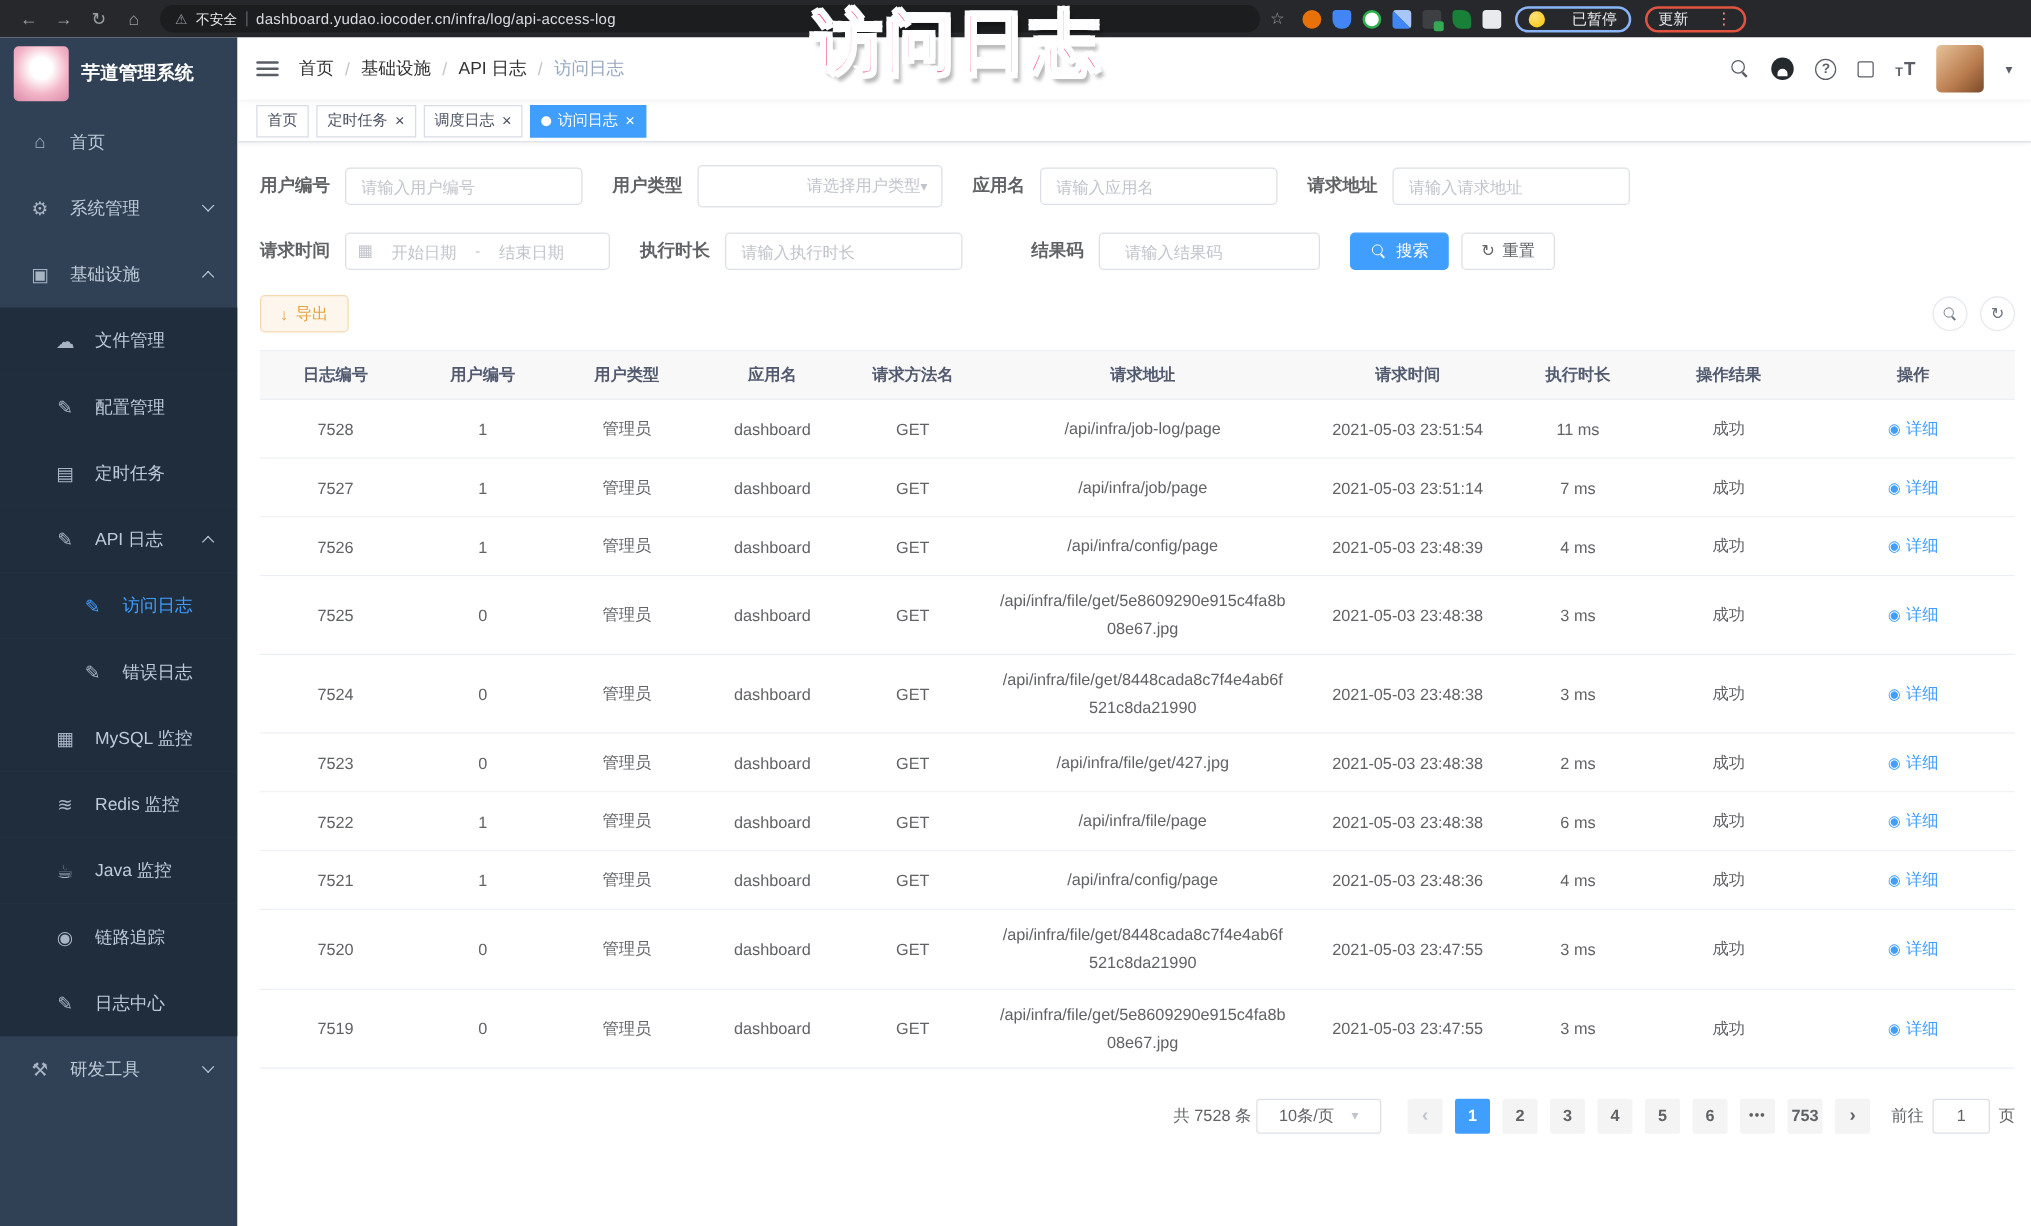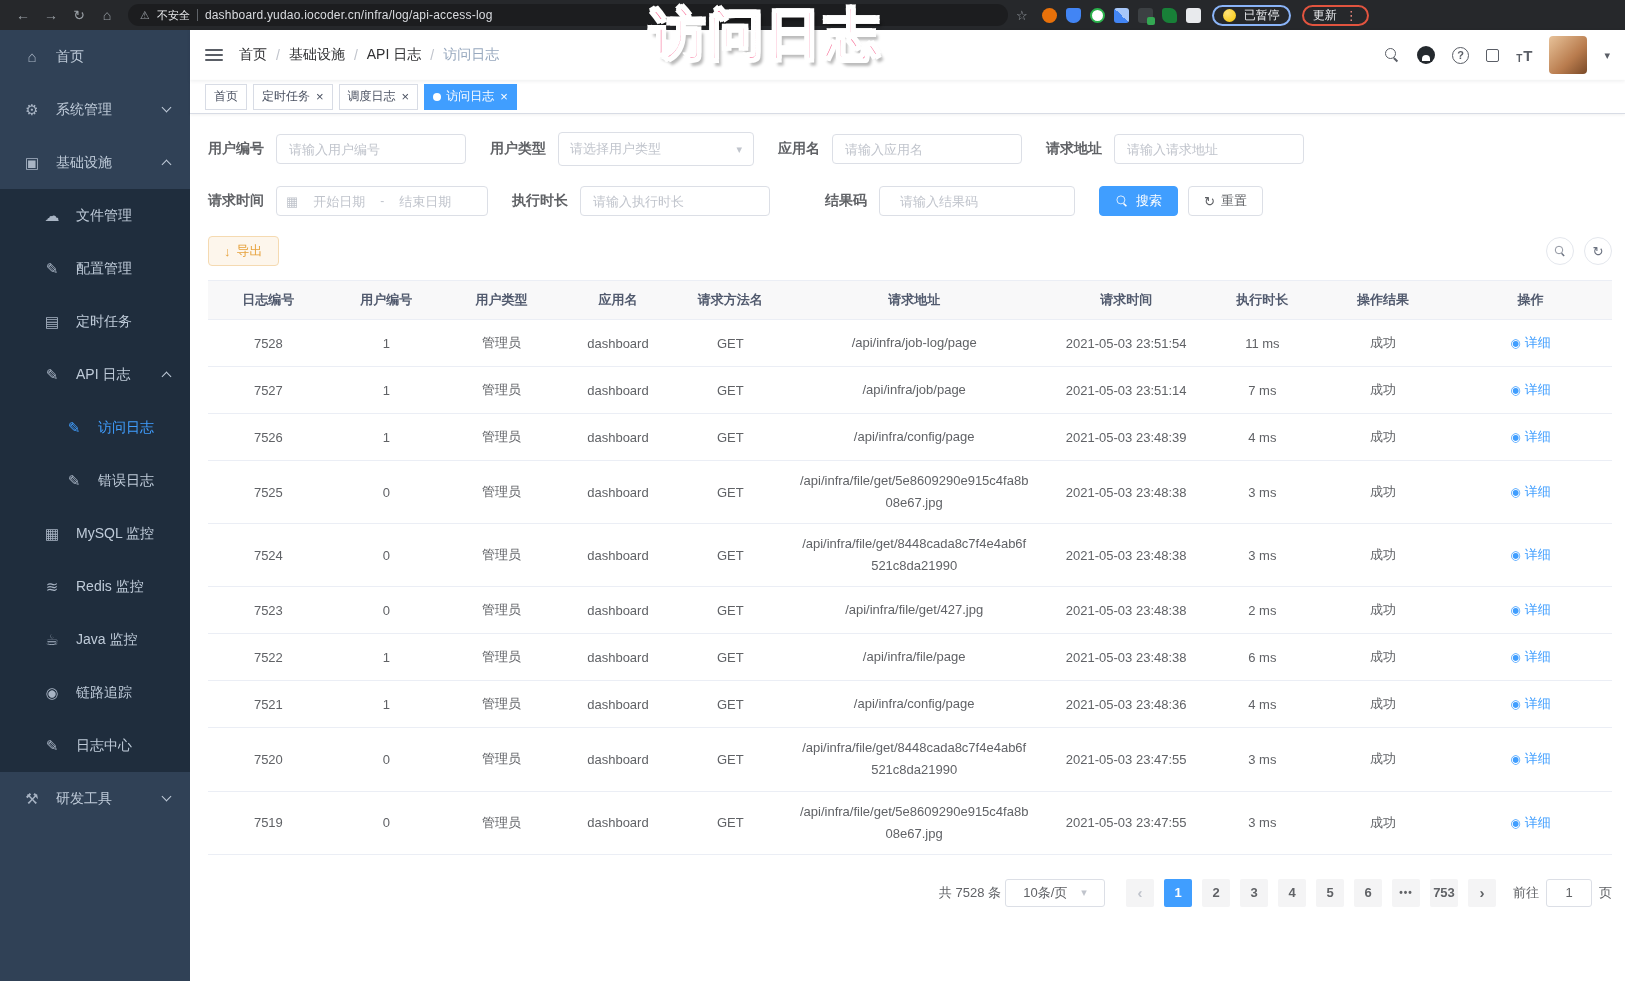--- a/index.html
+++ b/index.html
@@ -21,21 +21,21 @@
   .ext-row { display:flex; align-items:center; gap:9px; margin-left:4px; }
   .ext { width:15px; height:15px; border-radius:50%; }
   .ext.orange { background:#e8710a; }
   .ext.shield { background:#4285f4; border-radius:3px 3px 7px 7px; }
   .ext.green  { background:#fff; border:2px solid #2bb24c; }
   .ext.grid   { background:linear-gradient(45deg,#4285f4 50%,#a7c7f9 50%); border-radius:3px; }
   .ext.dark   { background:#3c4043; border-radius:3px; position:relative; }
   .ext.dark::after { content:""; position:absolute; right:-2px; bottom:-2px; width:8px; height:8px; background:#34a853; border-radius:2px; }
   .ext.leaf   { background:#188038; border-radius:3px 7px 3px 7px; }
   .ext.puzzle { background:#e8eaed; border-radius:3px; }
-  .chip { display:flex; align-items:center; gap:8px; height:21px; border-radius:11px; padding:0 9px; color:#e8eaed; font-size:12px; margin-left:9px;text-align:center; }
+  .chip { display:flex; align-items:center; gap:22px; height:21px; border-radius:11px; padding:0 9px; color:#e8eaed; font-size:12px; margin-left:9px;text-align:center; }
   .chip.paused { border:2px solid #8ab4f8; }
   .emoji { width:13px; height:13px; border-radius:50%; background:radial-gradient(circle at 35% 30%, #ffe27a, #f7c600); }
   .chip.update { border:2px solid #e2543f; }
   .chip.update .dots { color:#f28b82; font-size:13px; }
   
   .app { display:flex; height:951px; }
   .sidebar { width:190px; flex:0 0 190px; background:#304156; color:#bfcbd9; overflow:hidden; }
   .logo-row { height:57px; display:flex; align-items:center; padding-left:11px; gap:10px; }
   .logo-img { width:44px; height:44px; border-radius:4px; background:radial-gradient(circle at 50% 40%, #fff 25%, #f3b6c8 60%, #d98aa6); }
   .logo-title { color:#fff; font-size:15px; font-weight:700; }
@@ -75,21 +75,21 @@
   .tag.active { background:#409eff; border-color:#409eff; color:#fff; }
   .tag .dot { width:8px; height:8px; border-radius:50%; background:#fff; }
   .tag .tclose { font-size:13px; margin-left:1px; }
   
   .content { flex:1; padding:18px 13px 0 18px; position:relative; }
   .f-row { display:flex; align-items:center; margin-bottom:20px; }
   .f-item { display:flex; align-items:center; margin-right:24px; }
   .f-label { font-size:14px; font-weight:700; color:#606266; margin-right:12px; white-space:nowrap; }
   .ipt { height:30px; border:1px solid #dcdfe6; border-radius:4px; padding:0 12px; font-size:13px; color:#606266; width:190px; outline:none; font-family:inherit; }
   .ipt::placeholder { color:#c0c4cc; }
-  .sel { width:196px; height:30px; border:1px solid #dcdfe6; border-radius:4px; display:flex; align-items:center; justify-content:space-between; padding:16px 11px; color:#c0c4cc; font-size:13px; cursor:pointer; }
+  .sel { width:196px; height:30px; border:1px solid #dcdfe6; border-radius:4px; display:flex; align-items:center; justify-content:flex-end; padding:16px 11px; color:#c0c4cc; font-size:13px; cursor:pointer; }
   .sel .caret { color:#c0c4cc; }
   .date-range { width:212px; height:30px; border:1px solid #dcdfe6; border-radius:4px; display:flex; align-items:center; padding:0 9px; gap:5px; }
   .date-range .cal { color:#c0c4cc; font-size:13px; }
   .d-ipt { border:none; outline:none; width:72px; font-size:13px; color:#606266; text-align:center; font-family:inherit; }
   .d-ipt::placeholder { color:#c0c4cc; }
   .d-sep { color:#c0c4cc; font-size:12px; }
   .btn { height:30px; border-radius:4px; font-size:13px; display:inline-flex; align-items:center; gap:6px; padding:0 15px; cursor:pointer; border:1px solid #dcdfe6; background:#fff; color:#606266; font-family:inherit; }
   .btn-primary { background:#409eff; border-color:#409eff; color:#fff; margin-right:10px; }
   .btn-primary .mag { transform:scale(.8); }
   .btn-warning { background:#fdf6ec; border-color:#f5dab1; color:#e6a23c; }
@@ -154,20 +154,24 @@
   </div>
   <div class="chip update">
     <span>更新</span>
     <span class="dots">⋮</span>
   </div>
 </div>
 
 <div class="app">
 
   <aside class="sidebar">
+    <div class="logo-row">
+      <span class="logo-img"></span>
+      <span class="logo-title">芋道管理系统</span>
+    </div>
     <nav id="menu">
         <div class="menu-item l1">
           <span class="mi">⌂</span>
           <span class="ml">首页</span>
         </div>
         <div class="menu-item l1">
           <span class="mi">⚙</span>
           <span class="ml">系统管理</span>
           <span class="arrow down"></span>
         </div>
@@ -311,21 +315,21 @@
             <span class="d-sep">-</span>
             <input class="d-ipt" placeholder="结束日期" style="">
           </div>
         </div>
         <div class="f-item">
           <span class="f-label">执行时长</span>
           <input class="ipt" placeholder="请输入执行时长" style="">
         </div>
         <div class="f-item" style="margin-left:31px;">
           <span class="f-label">结果码</span>
-          <input class="ipt" style="width: 196px; padding-left: 20px;" placeholder="请输入结果码">
+          <input class="ipt" style="width: 177px; padding-left: 20px;" placeholder="请输入结果码">
         </div>
         <button class="btn btn-primary">
           <span class="mag"></span>
           <span>搜索</span>
         </button>
         <button class="btn">
           <span>↻</span>
           <span>重置</span>
         </button>
       </div>

